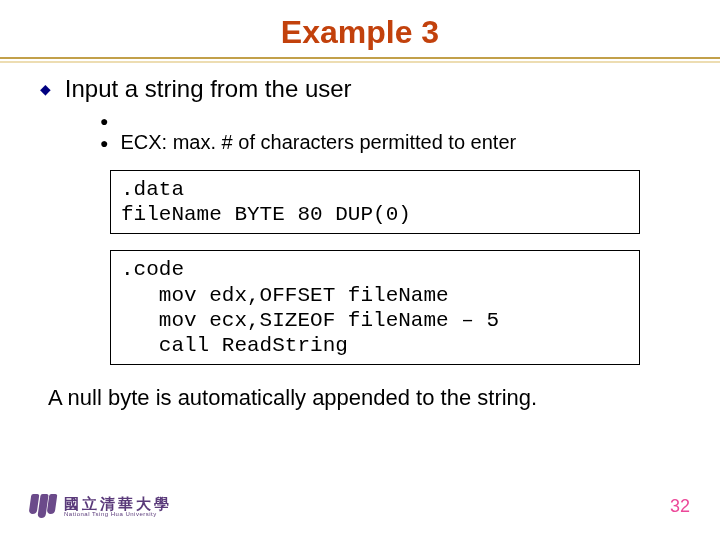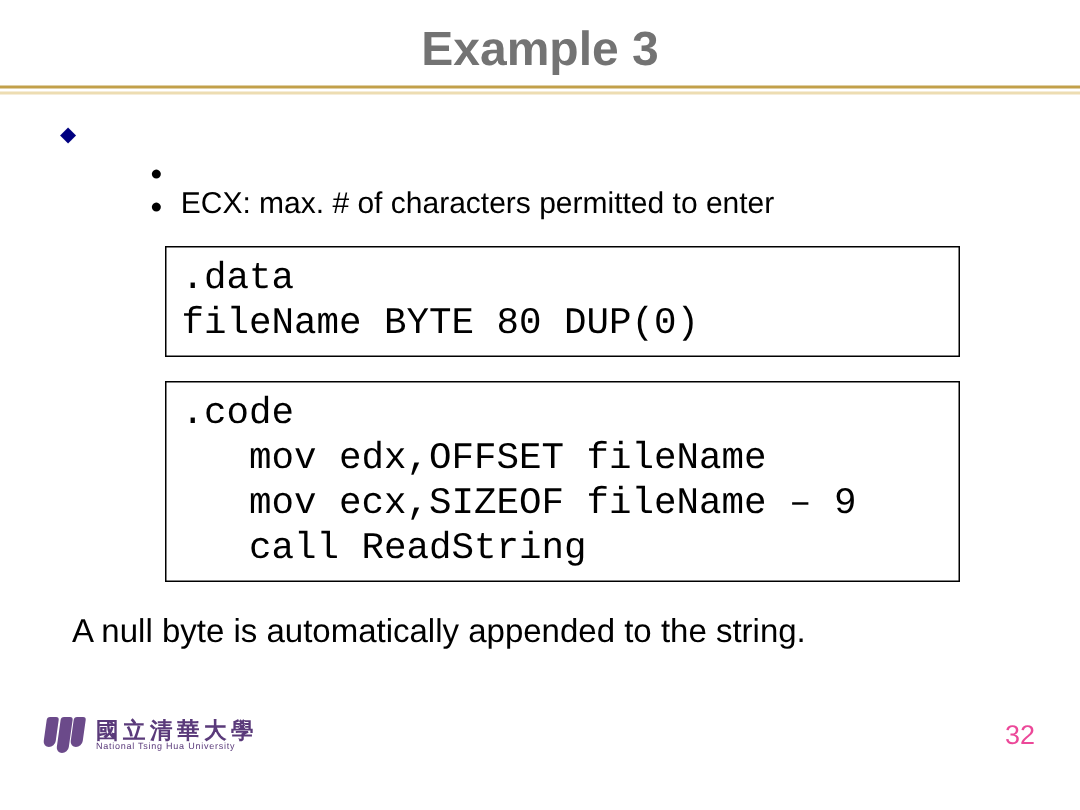--- a/index.html
+++ b/index.html
@@ -8,21 +8,21 @@
     height: 540px;
     background: #ffffff;
     font-family: Arial, Helvetica, sans-serif;
     position: relative;
     overflow: hidden;
   }
   .title {
     text-align: center;
     font-family: "Comic Sans MS", cursive, sans-serif;
     font-weight: bold;
-    color: #737373;
+    color: #c2410c;
     font-size: 32px;
     padding-top: 14px;
     padding-bottom: 6px;
   }
   .rule-wrap {
     width: 100%;
     padding: 0 0 8px 0;
   }
   .rule1 {
     height: 2px;
@@ -70,32 +70,32 @@
     font-size: 20px;
     color: #000;
   }
   .codebox {
     border: 1px solid #000;
     width: 530px;
     margin-left: 70px;
     margin-bottom: 16px;
     padding: 6px 10px;
     font-family: "Courier New", Courier, monospace;
-    font-size: 25px;
+    font-size: 21px;
     line-height: 1.2;
     white-space: pre;
   }
   .tail {
     font-size: 22px;
     color: #000;
     padding: 4px 30px 0 48px;
   }
   .footer {
     position: absolute;
-    bottom: 30px;
+    bottom: 14px;
     left: 0;
     width: 100%;
     height: 40px;
     display: flex;
     align-items: center;
     justify-content: space-between;
     padding: 0 30px 0 30px;
   }
   .logo {
     display: flex;
@@ -141,38 +141,39 @@
 
 <div class="rule-wrap">
   <div class="rule1"></div>
   <div class="rule2"></div>
 </div>
 
 <div class="content">
 
   <div class="lvl1">
     <span class="diamond">◆</span>
+    <span class="lvl1-text">Input a string from the user</span>
   </div>
 
   <div class="lvl2-group">
     <div class="lvl2">
       <span class="dot">●</span>
     </div>
     <div class="lvl2">
       <span class="dot">●</span>
       <span class="lvl2-text">ECX: max. # of characters permitted to enter</span>
     </div>
   </div>
 
   <div class="codebox">.data
 fileName BYTE 80 DUP(0)</div>
 
   <div class="codebox">.code
    mov edx,OFFSET fileName
-   mov ecx,SIZEOF fileName – 9
+   mov ecx,SIZEOF fileName – 5
    call ReadString</div>
 
 </div>
 
 <div class="tail">A null byte is automatically appended to the string.</div>
 
 <div class="footer">
   <div class="logo">
     <div class="logo-mark">
       <div class="brush"></div>

